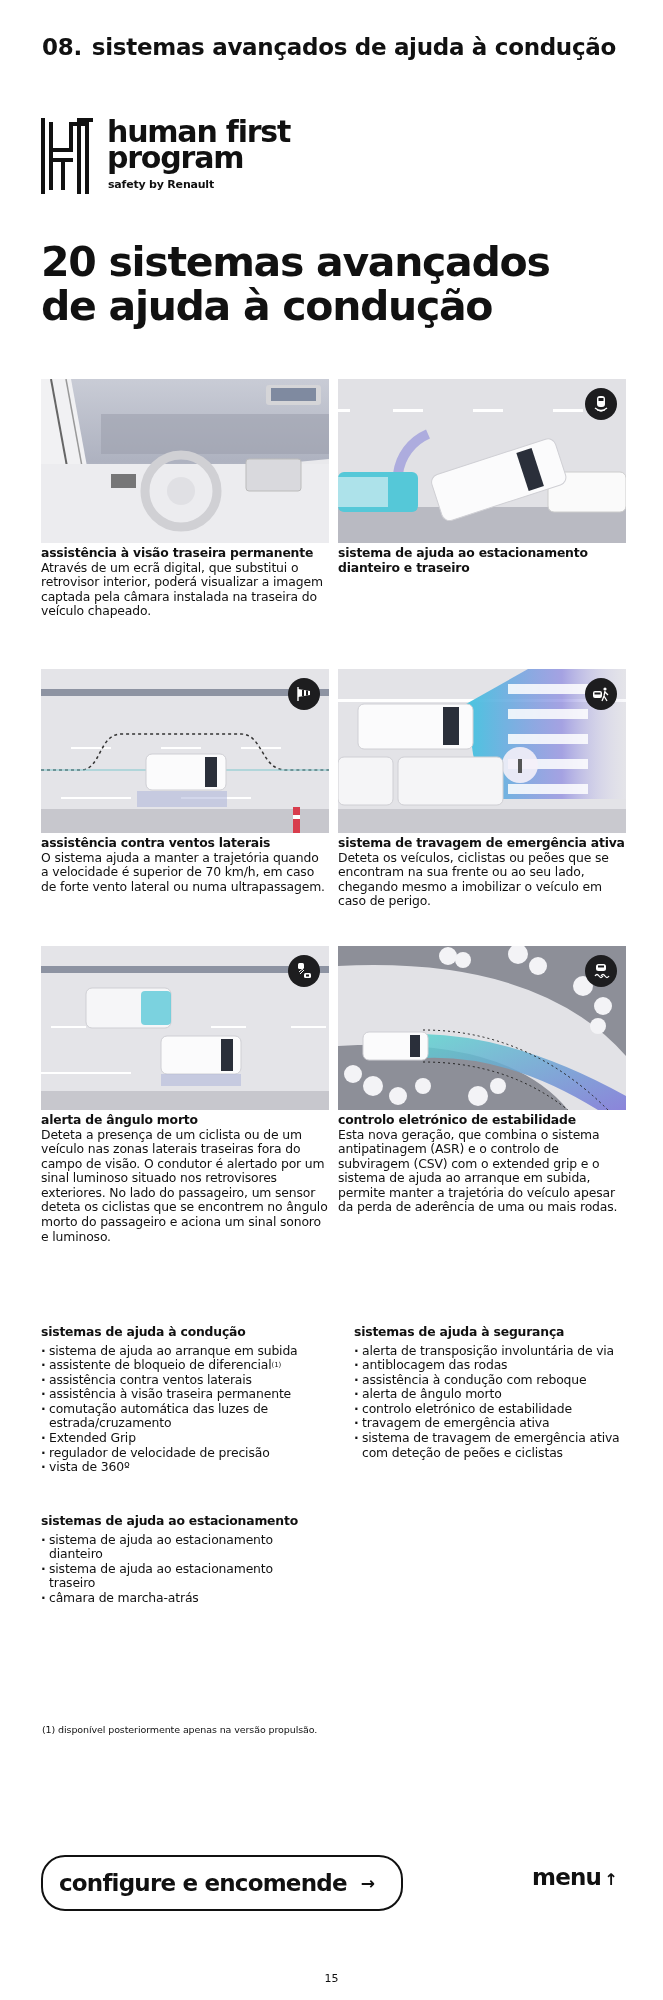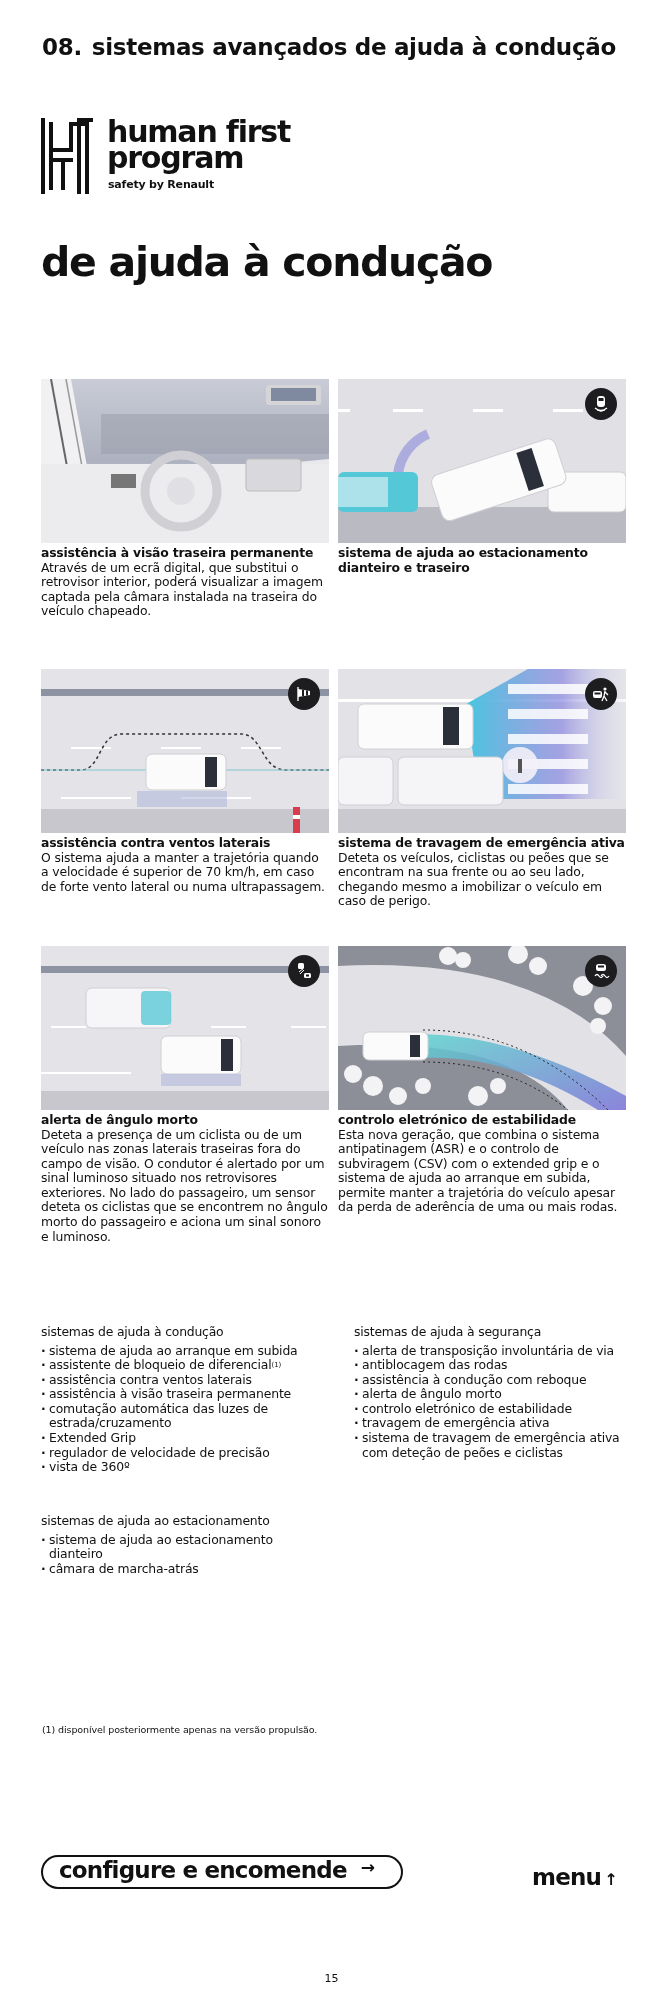--- a/index.html
+++ b/index.html
@@ -19,29 +19,29 @@
   .main-title { position: absolute; left: 41px; top: 240px; font-size: 41px; font-weight: 700; line-height: 44px; letter-spacing: -1.3px; }
   .main-title span { display: block; white-space: nowrap; }
 
   .feature { position: absolute; width: 288px; }
   .feature .img { position: relative; width: 288px; height: 164px; overflow: hidden; background: #e2e2e6; }
   .feature .icon-badge { position: absolute; right: 9px; top: 9px; width: 32px; height: 32px; border-radius: 50%; background: #1d1d1f; display: flex; align-items: center; justify-content: center; }
   .feature .title { margin-top: 3px; font-size: 12.4px; font-weight: 700; line-height: 14.5px; letter-spacing: -0.2px; }
   .feature .body { font-size: 12.4px; line-height: 14.6px; letter-spacing: -0.15px; }
 
   .list-block { position: absolute; width: 300px; }
-  .list-block .h { font-size: 12.4px; font-weight: 400; line-height: 14.5px; margin-bottom: 4px; letter-spacing: -0.2px; }
+  .list-block .h { font-size: 12.4px; font-weight: 700; line-height: 14.5px; margin-bottom: 4px; letter-spacing: -0.2px; }
   .list-block ul { list-style: none; }
   .list-block li { position: relative; padding-left: 8px; font-size: 12.4px; line-height: 14.6px; letter-spacing: -0.15px; }
   .list-block li::before { content: "·"; position: absolute; left: 0; top: 0; font-weight: 700; }
   .list-block sup { font-size: 7px; vertical-align: top; }
 
   .footnote { position: absolute; left: 42px; top: 1724px; font-size: 9.5px; letter-spacing: -0.1px; white-space: nowrap; }
 
-  .cta { position: absolute; left: 41px; top: 1855px; width: 362px; height: 34px; border: 2px solid #111; border-radius: 24px; display: flex; align-items: flex-start; padding-left: 16px; font-size: 23px; font-weight: 700; letter-spacing: -0.8px; white-space: nowrap; background: #fff; cursor: pointer; }
+  .cta { position: absolute; left: 41px; top: 1855px; width: 362px; height: 56px; border: 2px solid #111; border-radius: 24px; display: flex; align-items: center; padding-left: 16px; font-size: 23px; font-weight: 700; letter-spacing: -0.8px; white-space: nowrap; background: #fff; cursor: pointer; }
   .cta .arrow { margin-left: 14px; font-size: 17px; }
   .menu-link { position: absolute; left: 532px; top: 1864px; font-size: 23px; font-weight: 700; letter-spacing: -0.8px; white-space: nowrap; cursor: pointer; }
   .menu-link .arrow { font-size: 16px; margin-left: 3px; }
   .page-num { position: absolute; left: 0; width: 663px; text-align: center; top: 1972px; font-size: 11px; }
 </style>
 </head>
 <body>
 
 <div class="section-label">
   <span class="num">08.</span><span>sistemas avançados de ajuda à condução</span>
@@ -61,20 +61,21 @@
       <rect x="44" y="4" width="4" height="72"></rect>
       <rect x="36" y="0" width="16" height="4"></rect>
     </g>
   </svg>
   <div class="logo-line1">human first</div>
   <div class="logo-line2">program</div>
   <div class="logo-tag">safety by Renault</div>
 </div>
 
 <h1 class="main-title">
+  <span>20 sistemas avançados</span>
   <span>de ajuda à condução</span>
 </h1>
 
 <div class="feature" style="left:41px; top:379px;">
   <div class="img">
     <svg width="288" height="164" viewBox="0 0 288 164">
       <defs>
         <linearGradient id="sky1" x1="0" y1="0" x2="0" y2="1">
           <stop offset="0" stop-color="#c9ccd6"></stop>
             <stop offset="0.5" stop-color="#aeb2c0"></stop>
@@ -309,20 +310,21 @@
     <li>controlo eletrónico de estabilidade</li>
     <li>travagem de emergência ativa</li>
     <li>sistema de travagem de emergência ativa com deteção de peões e ciclistas</li>
   </ul>
 </div>
 
 <div class="list-block" style="left:41px; top:1514px; width:270px;">
   <div class="h">sistemas de ajuda ao estacionamento</div>
   <ul>
     <li>sistema de ajuda ao estacionamento dianteiro</li>
+    <li>sistema de ajuda ao estacionamento traseiro</li>
     <li>câmara de marcha-atrás</li>
   </ul>
 </div>
 
 <div class="footnote">(1) disponível posteriormente apenas na versão propulsão.</div>
 
 <a class="cta">
   <span>configure e encomende</span>
   <span class="arrow">→</span>
 </a>

